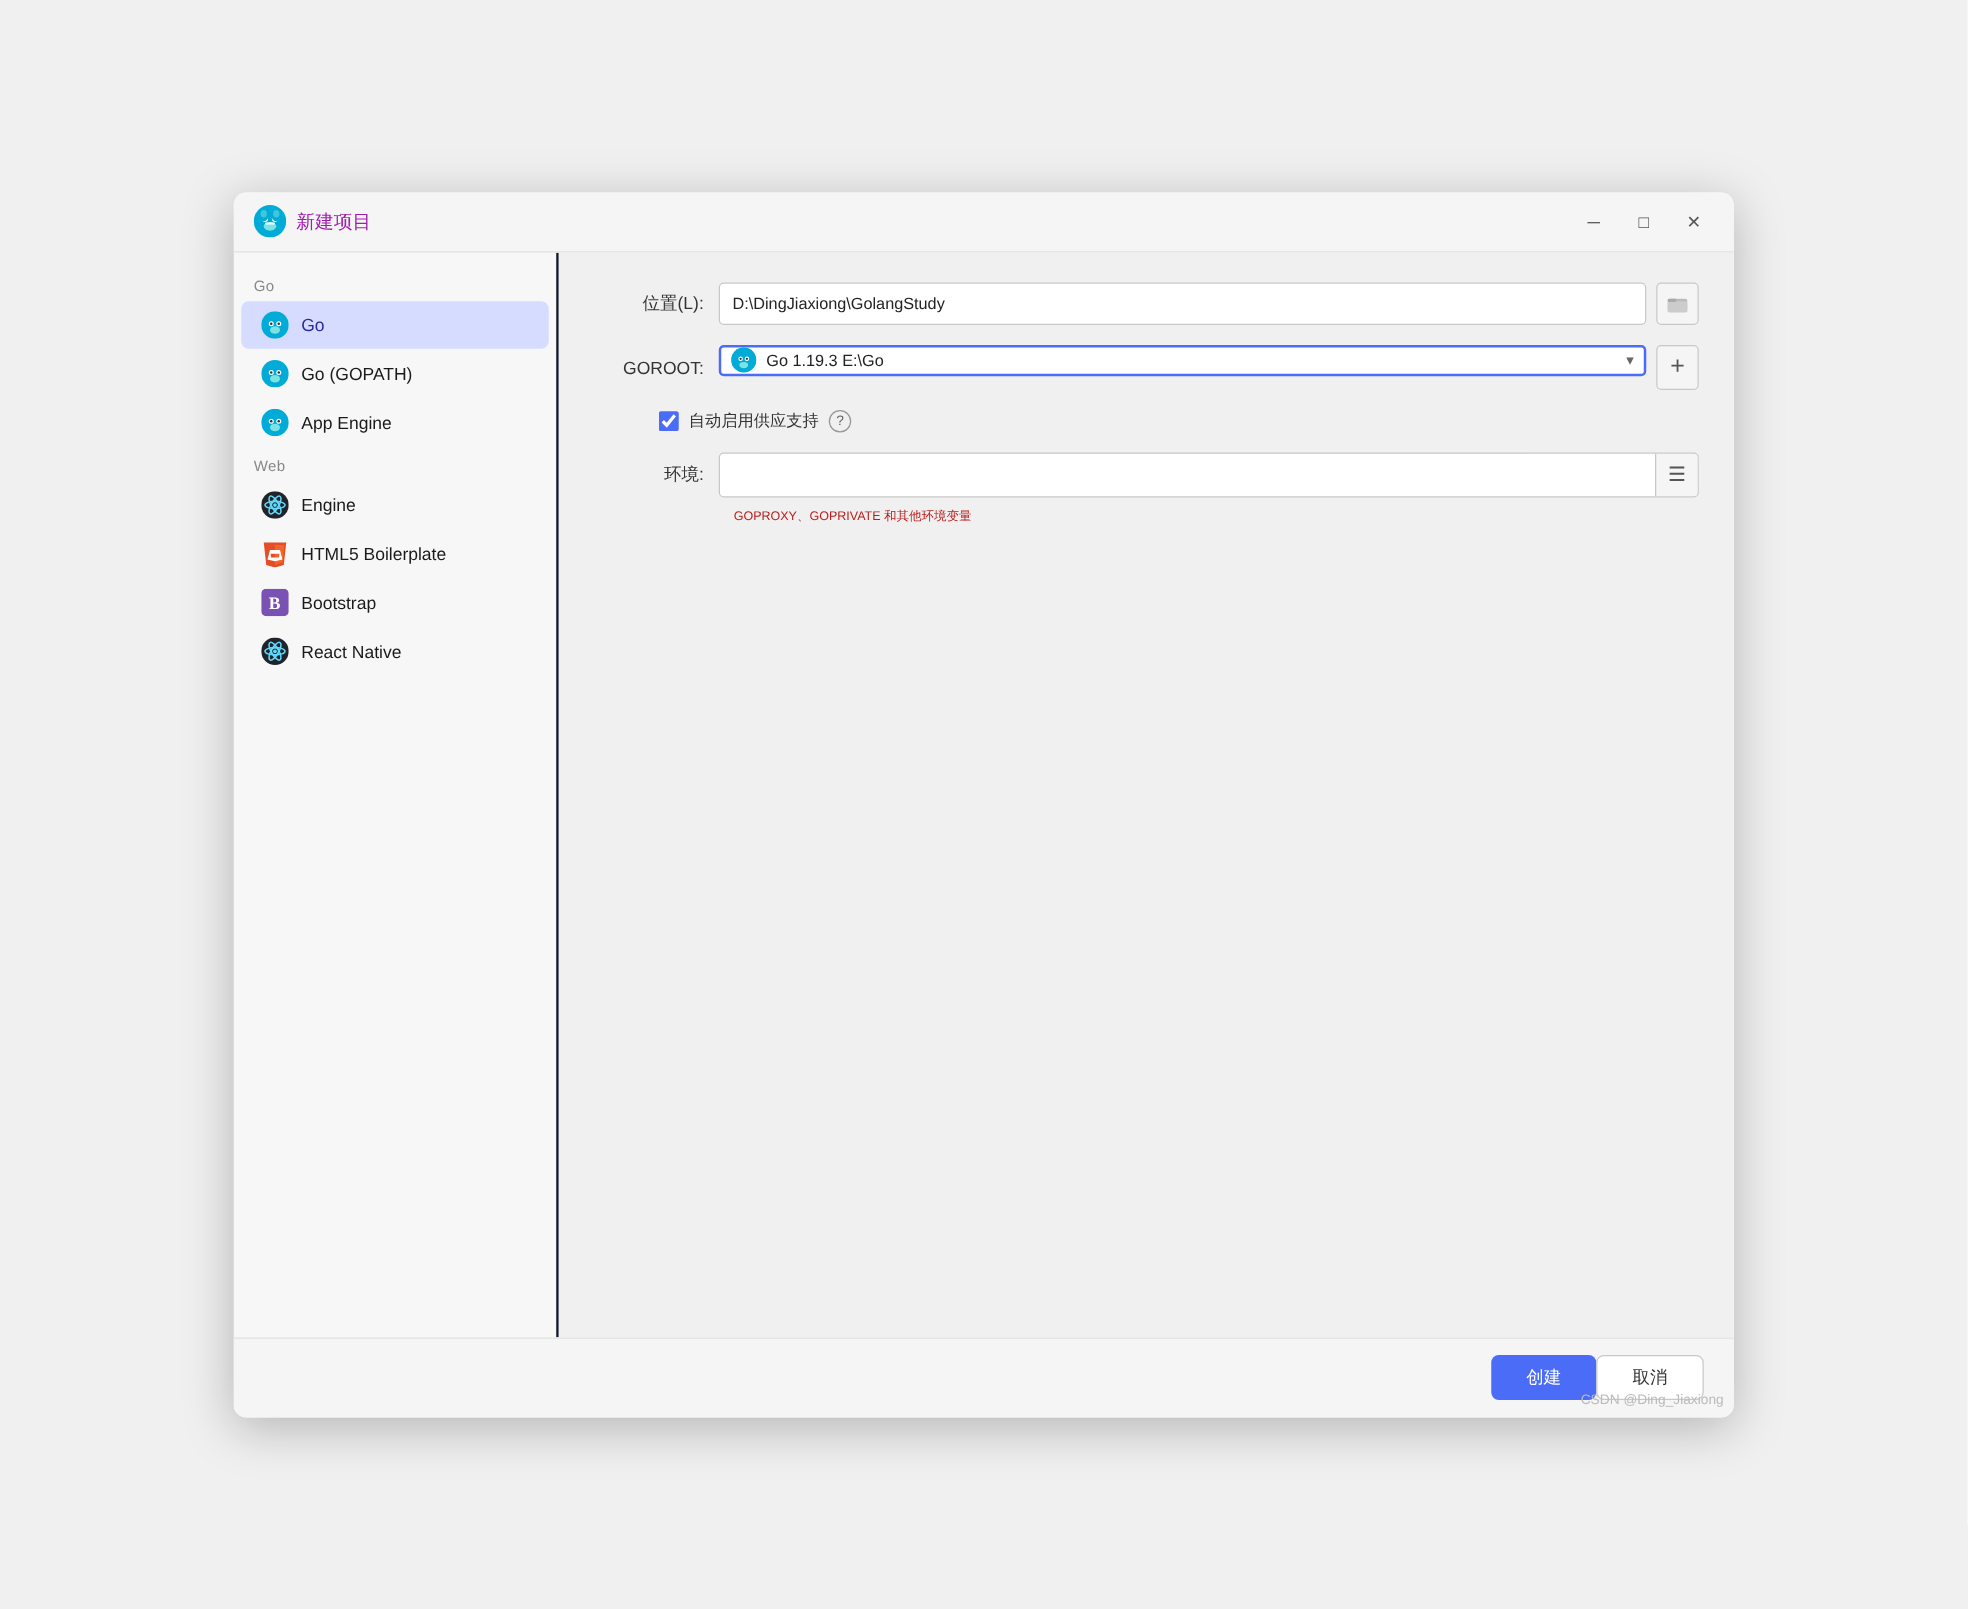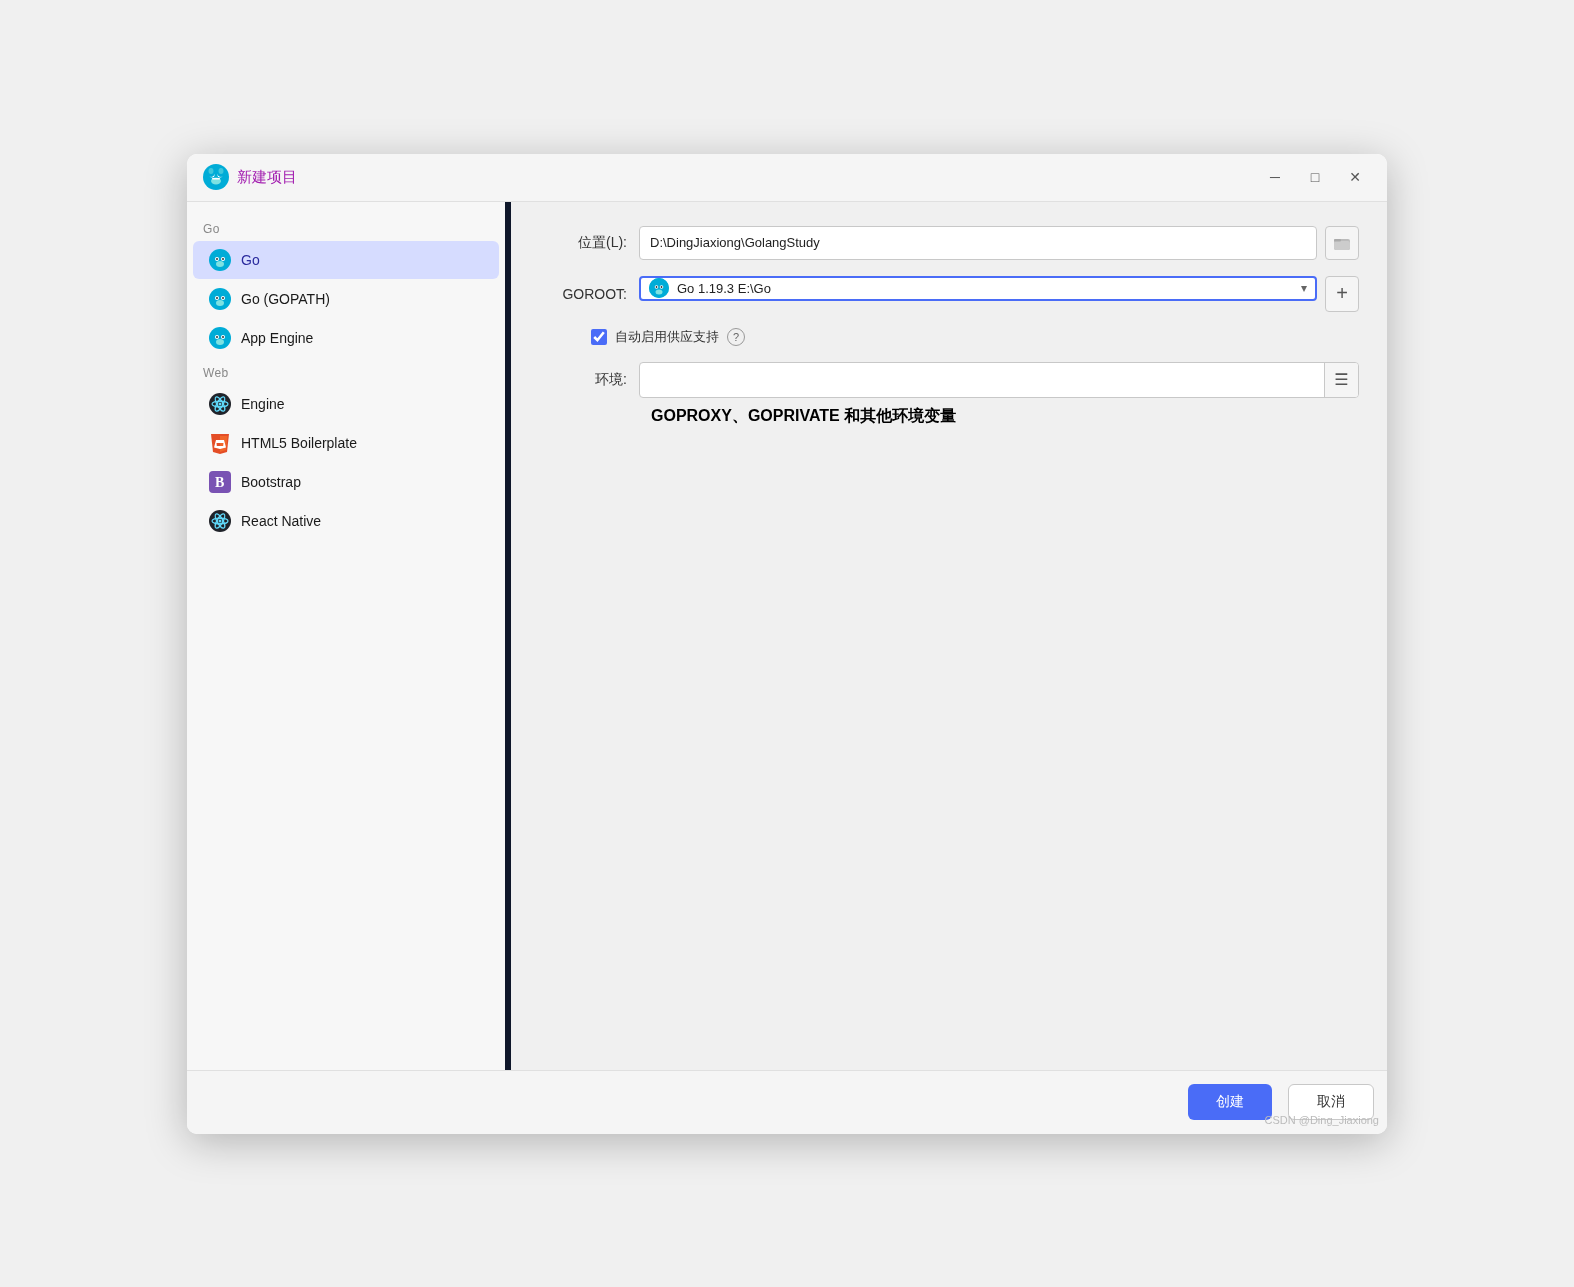--- a/index.html
+++ b/index.html
@@ -74,23 +74,23 @@
 
     
     .dialog-body {
       display: flex;
       flex: 1;
       overflow: hidden;
     }
 
     
     .sidebar {
-      width: 324px;
+      width: 260px;
       background: #f7f7f7;
-      border-right: 6px solid #0f172a;
+      border-right: 2px solid #0f172a;
       padding: 12px 0;
       overflow-y: auto;
       flex-shrink: 0;
     }
     .sidebar-section-header {
       font-size: 12px;
       color: #888;
       padding: 8px 16px 4px;
       font-weight: 500;
       letter-spacing: 0.3px;
@@ -282,38 +282,37 @@
       border-left: 1px solid #c8c8c8;
       background: #f5f5f5;
       display: flex;
       align-items: center;
       justify-content: center;
       cursor: pointer;
       font-size: 16px;
       color: #555;
     }
     .env-hint {
-      font-size: 16px;
-      color: #000000;
+      font-size: 10px;
+      color: #b91c1c;
       margin-left: 112px;
       margin-top: -8px;
       margin-bottom: 8px;
-      font-weight: bold;
     }
 
     
     .dialog-footer {
       height: 64px;
       background: #f5f5f5;
       border-top: 1px solid #e0e0e0;
       display: flex;
       align-items: center;
       justify-content: flex-end;
-      padding: 0 13px;
-      gap: 16px;
+      padding: 0 24px;
+      gap: 0;
       flex-shrink: 0;
     }
     .btn-create {
       height: 36px;
       padding: 0 28px;
       background: #4a6cf7;
       color: #ffffff;
       border: none;
       border-radius: 6px;
       font-size: 14px;

